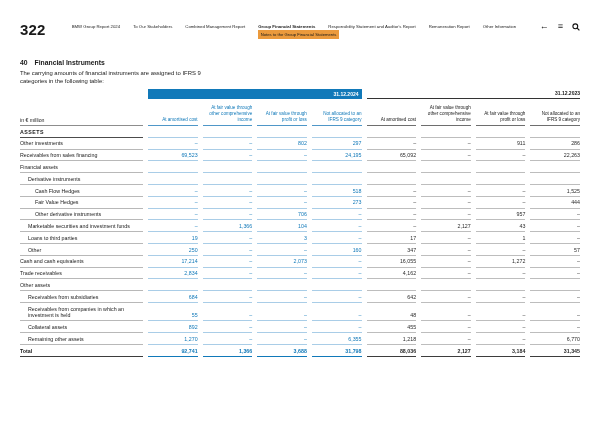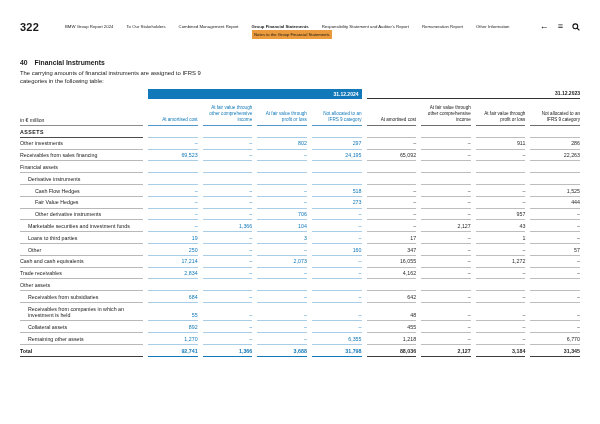--- a/index.html
+++ b/index.html
@@ -2,21 +2,21 @@
 <html><head>
 <meta charset="utf-8">
 <style>
   * { margin:0; padding:0; box-sizing:border-box; }
   html,body { width:600px; height:424px; background:#ffffff; overflow:hidden;
               font-family:"Liberation Sans", sans-serif; color:#1a1a1a; }
 
   
   .page-header { position:absolute; top:22px; left:20px; right:20px;
                  display:flex; align-items:flex-start; }
-  .page-num { font-size:11px; font-weight:bold; letter-spacing:.2px; line-height:1; }
+  .page-num { font-size:15px; font-weight:bold; letter-spacing:.2px; line-height:1; }
   .nav { display:flex; gap:13px; margin-left:26px; margin-top:2px; }
   .nav-item { font-size:4.3px; color:#222; white-space:nowrap; line-height:1.2; }
   .nav-item.active { font-weight:bold; position:relative; }
   .subnav { position:absolute; left:0; top:6px; background:#eb9a3c; color:#1a1a1a;
             font-weight:normal; font-size:4.2px; padding:2px 2.5px; white-space:nowrap; }
   .header-icons { margin-left:auto; display:flex; gap:9px; align-items:center; }
   .glyph-icon { font-size:9px; font-weight:bold; line-height:1; cursor:pointer; }
   .search-svg { display:block; cursor:pointer; }
 
   

